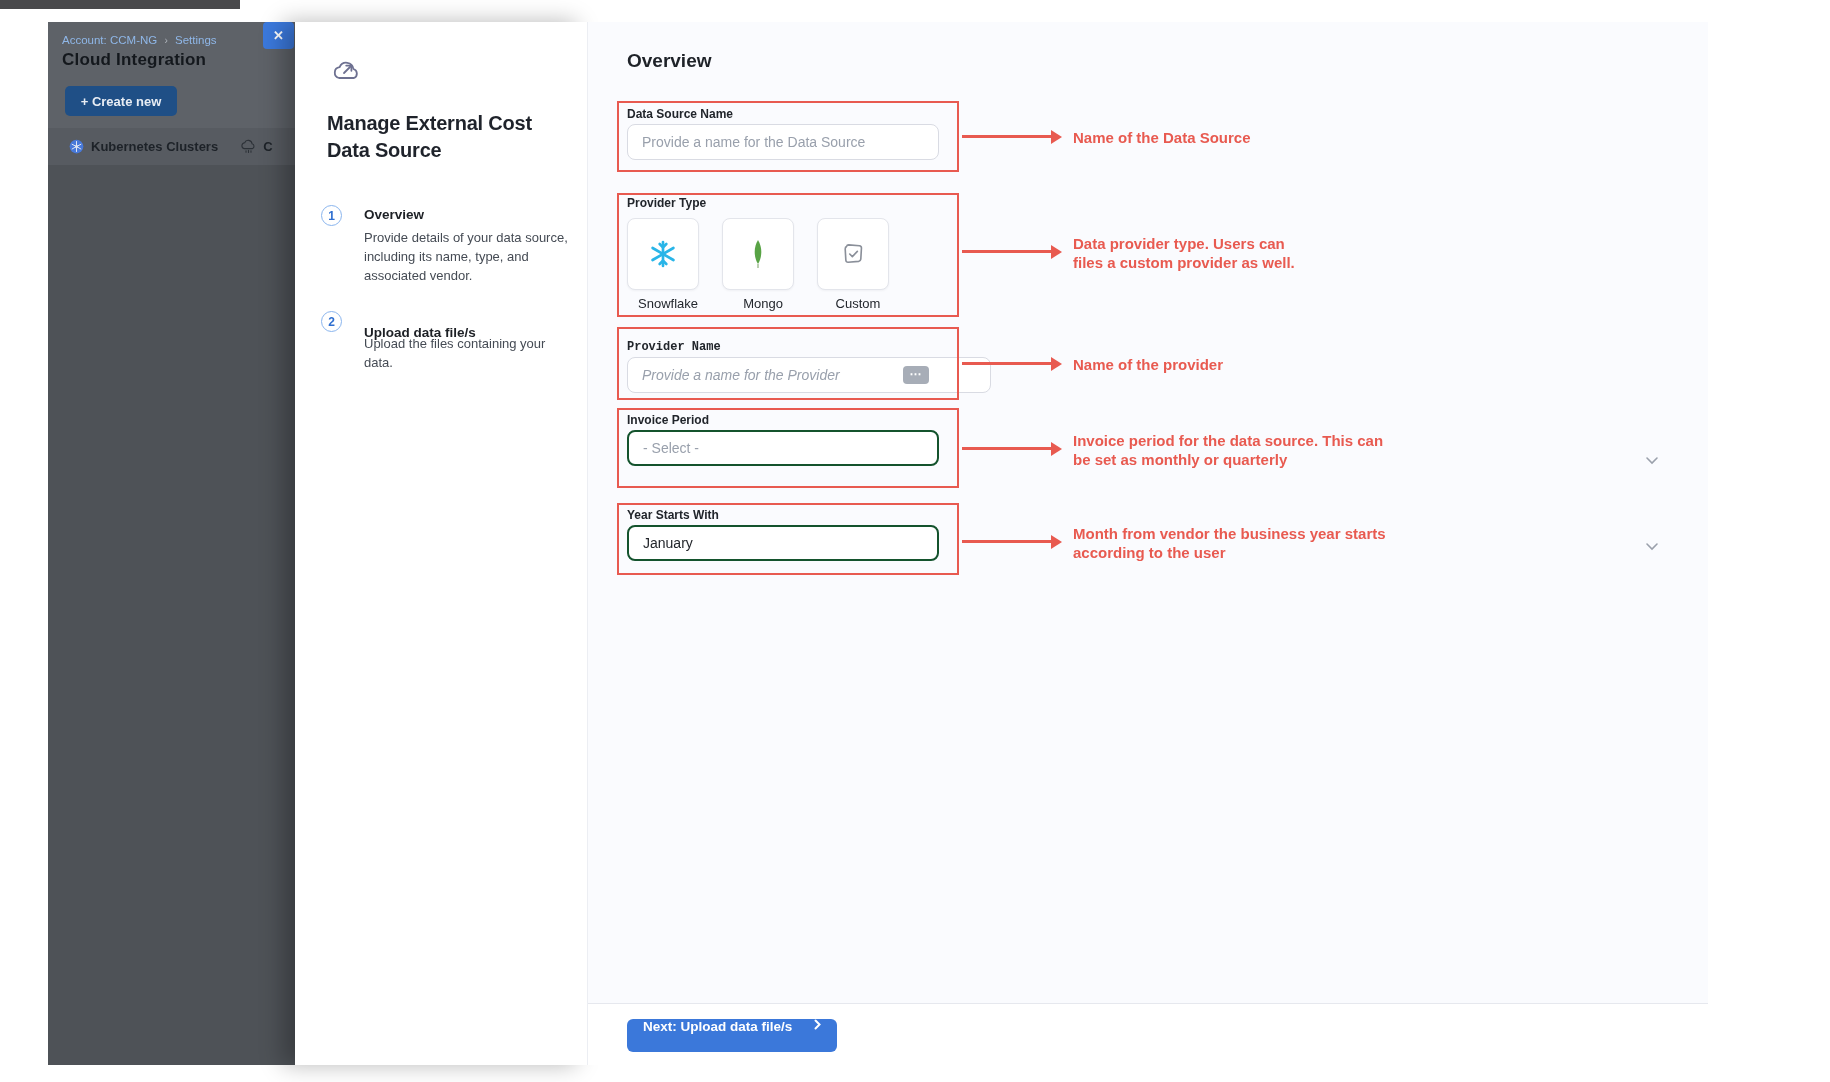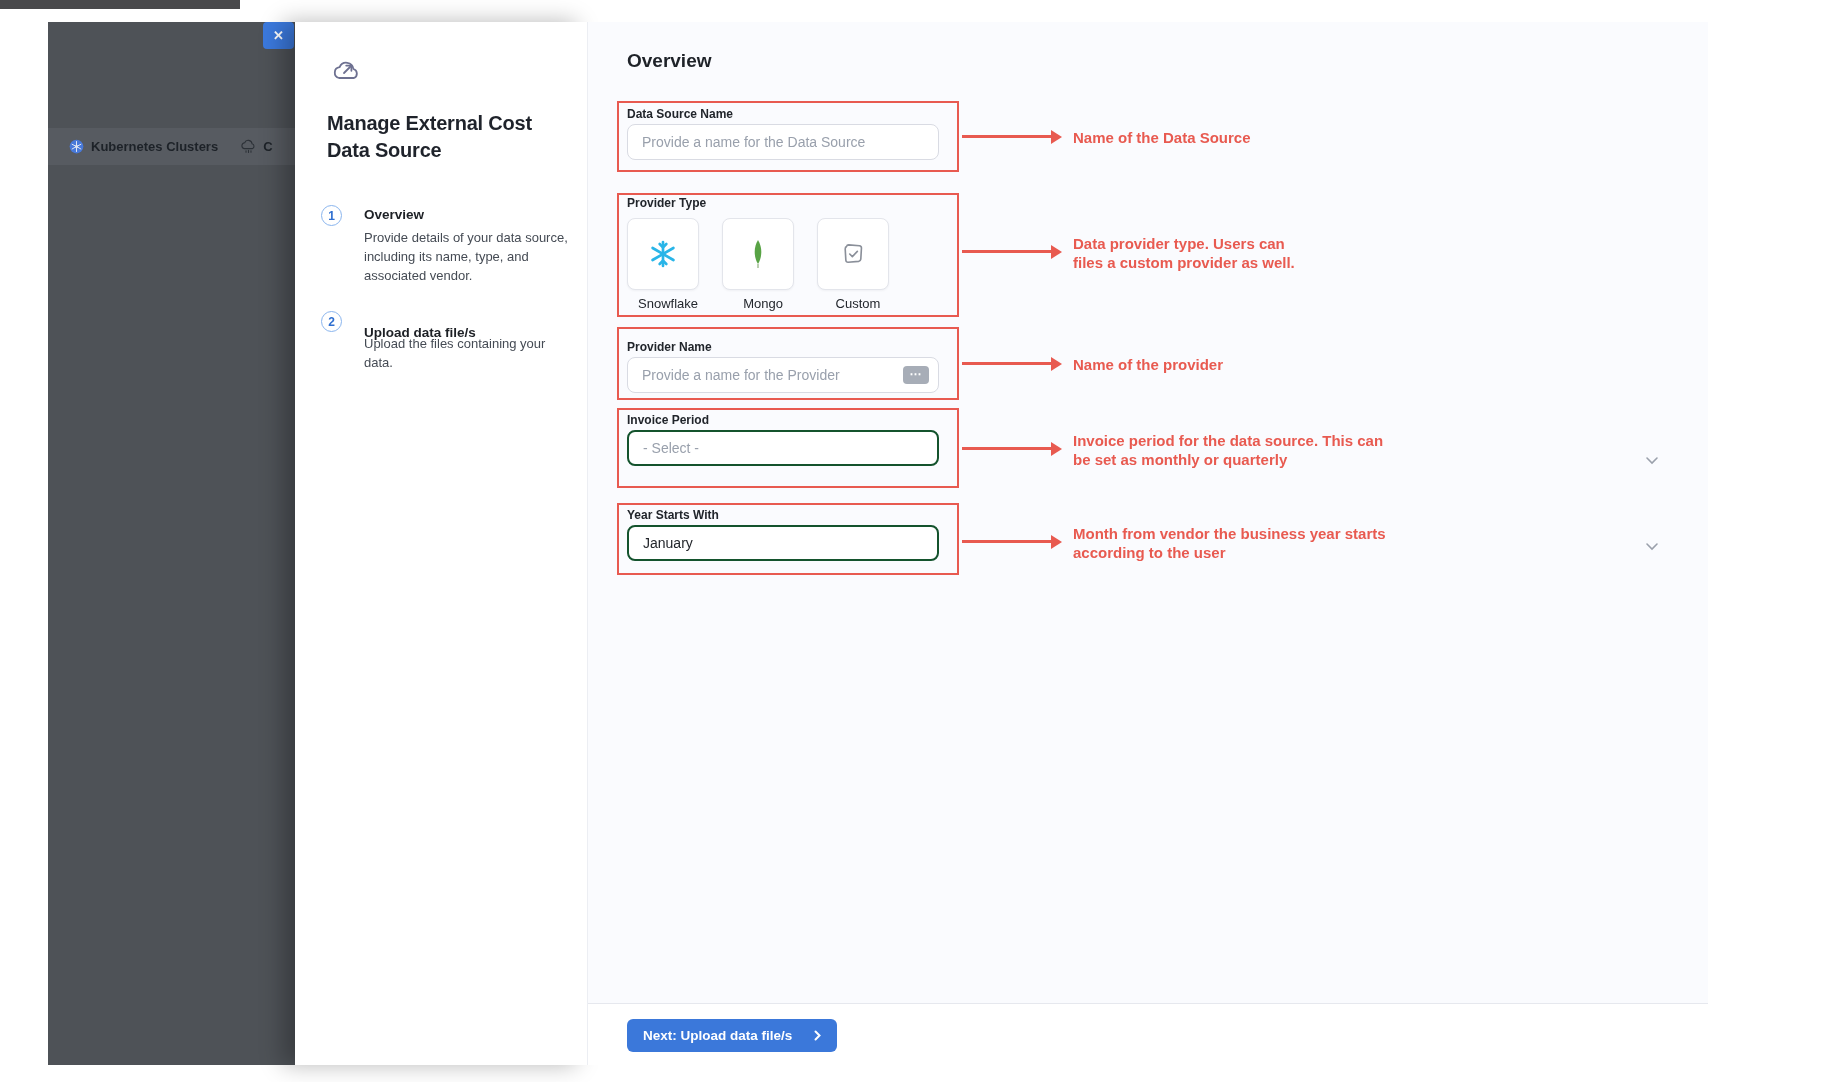--- a/index.html
+++ b/index.html
@@ -70,29 +70,38 @@
   .red-box { border:2px solid #e85a50; background:transparent; pointer-events:none; }
   .arrow-line { height:3px; background:#e85a50; width:90px; left:962px; }
   .arrow-line::after { content:''; position:absolute; right:-10px; top:-5.5px;
                        border-left:11px solid #e85a50; border-top:7px solid transparent;
                        border-bottom:7px solid transparent; }
   .ann-text { left:1073px; color:#e85a50; font-size:15px; font-weight:bold; line-height:19px; }
 
   
   .next-btn { left:627px; top:1019px; height:33px; padding:0 16px; background:#3b78da; border:none;
               border-radius:6px; color:#ffffff; font-size:13.5px; font-weight:bold;
-              font-family:"Liberation Sans", sans-serif; display:flex; align-items:center; gap:22px;
+              font-family:"Liberation Sans", sans-serif; display:flex; gap:22px;
               cursor:pointer; }
 </style>
 </head>
 <body>
 
 <div class="abs top-strip"></div>
 
 <div class="abs dim-page">
+  <div class="dim-header">
+    <div class="breadcrumb">
+      <span>Account: CCM-NG</span>
+      <span class="sep">›</span>
+      <span>Settings</span>
+    </div>
+    <div class="dim-title">Cloud Integration</div>
+    <button class="create-btn">+ Create new</button>
+  </div>
   <div class="dim-tabrow">
     <div class="k8s-tab">
       <span style="display:inline-flex;">
         <svg width="15" height="15" viewBox="0 0 24 24">
           <circle cx="12" cy="12" r="11" fill="#4879d9"></circle>
           <g stroke="#dfe6f2" stroke-width="1.6" stroke-linecap="round">
             <line x1="12" y1="12" x2="12" y2="4"></line>
               <line x1="12" y1="12" x2="19" y2="8.5"></line>
             <line x1="12" y1="12" x2="19" y2="16"></line>
               <line x1="12" y1="12" x2="12" y2="20"></line>
@@ -180,23 +189,23 @@
     <svg width="26" height="26" viewBox="0 0 24 24" fill="none" stroke="#8a8f99" stroke-width="1.5" stroke-linecap="round" stroke-linejoin="round">
       <path d="M6 5.2 Q6.4 3.6 8 3.6 L18 4.4 Q19.8 4.6 19.8 6.4 L19.2 16.8 Q19 18.6 17.2 18.8 L7.4 19.6 Q5.6 19.6 5.4 17.8 L4.8 7.4 Q4.8 5.6 6 5.2 Z"></path>
       <polyline points="9,12 11.4,14.4 16,9.6"></polyline>
     </svg>
   </span>
 </div>
 <div class="abs card-label" style="left:618px; top:296px;">Snowflake</div>
 <div class="abs card-label" style="left:713px; top:296px;">Mongo</div>
 <div class="abs card-label" style="left:808px; top:296px;">Custom</div>
 
-<div class="abs field-label" style="left:627px; top:340px;">Provider Name</div>
+<div class="abs field-label" style="left:627px; top:340px;font-family:Liberation Mono, monospace;">Provider Name</div>
 <div class="abs" style="left:627px; top:357px; width:312px; height:36px;">
-  <input class="text-input" style="width: 312px;" type="text" placeholder="Provide a name for the Provider">
+  <input class="text-input" style="width: 364px; font-style: italic;" type="text" placeholder="Provide a name for the Provider">
   <span class="expr-badge">⋯</span>
 </div>
 
 <div class="abs field-label" style="left:627px; top:413px;">Invoice Period</div>
 <div class="abs select-box" style="left:627px; top:430px;">
   <span class="select-placeholder">- Select -</span>
 </div>
 
 <div class="abs field-label" style="left:627px; top:508px;">Year Starts With</div>
 <div class="abs select-box" style="left:627px; top:525px;">

